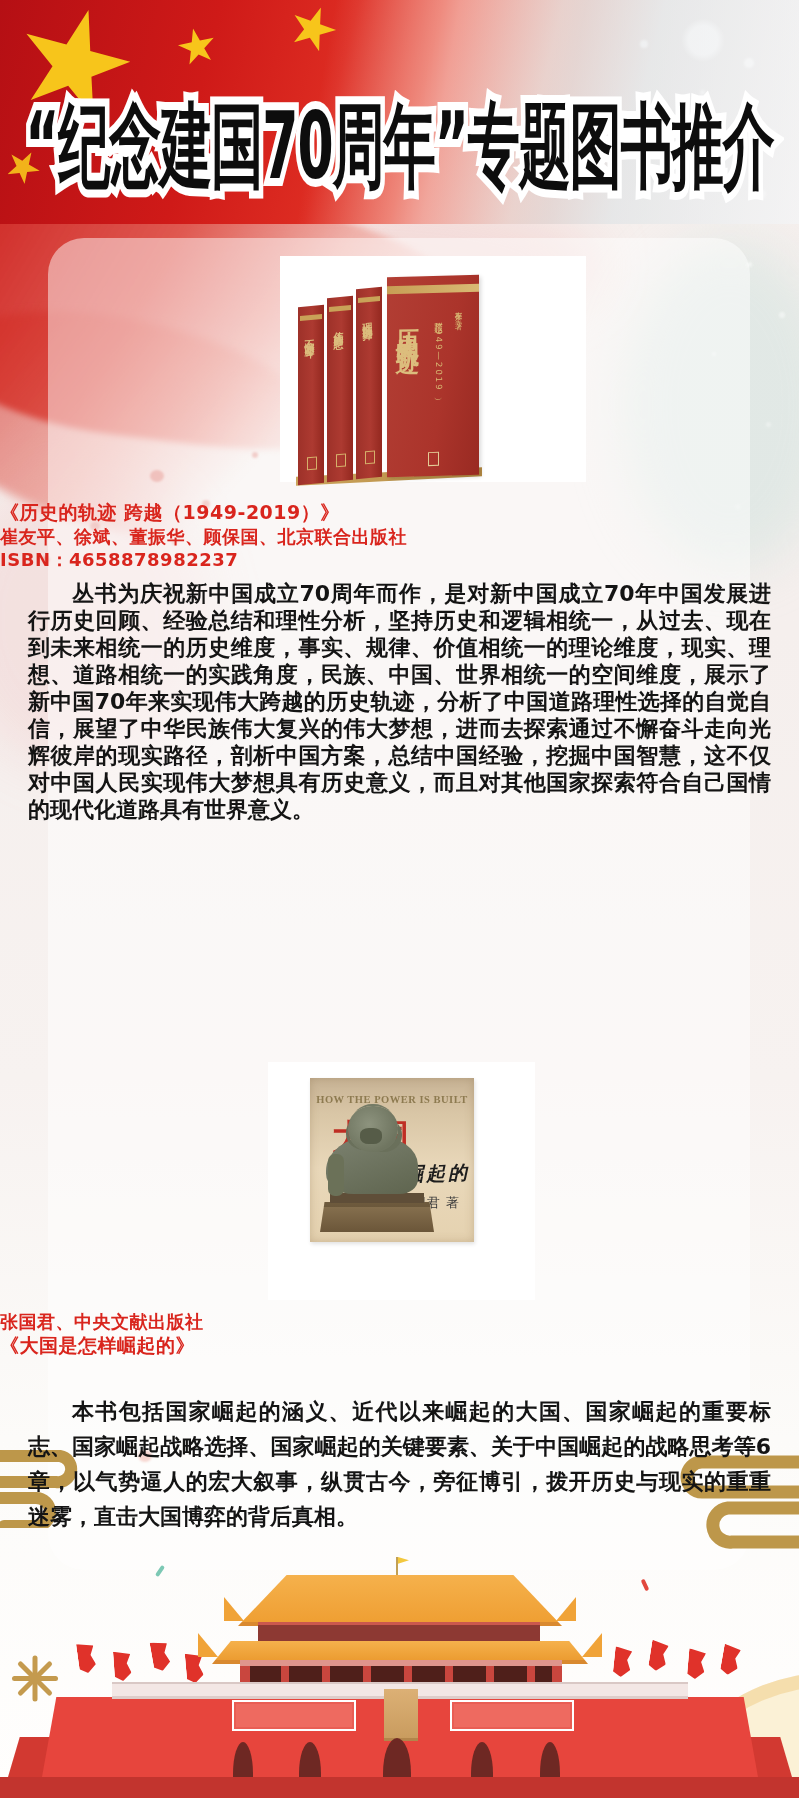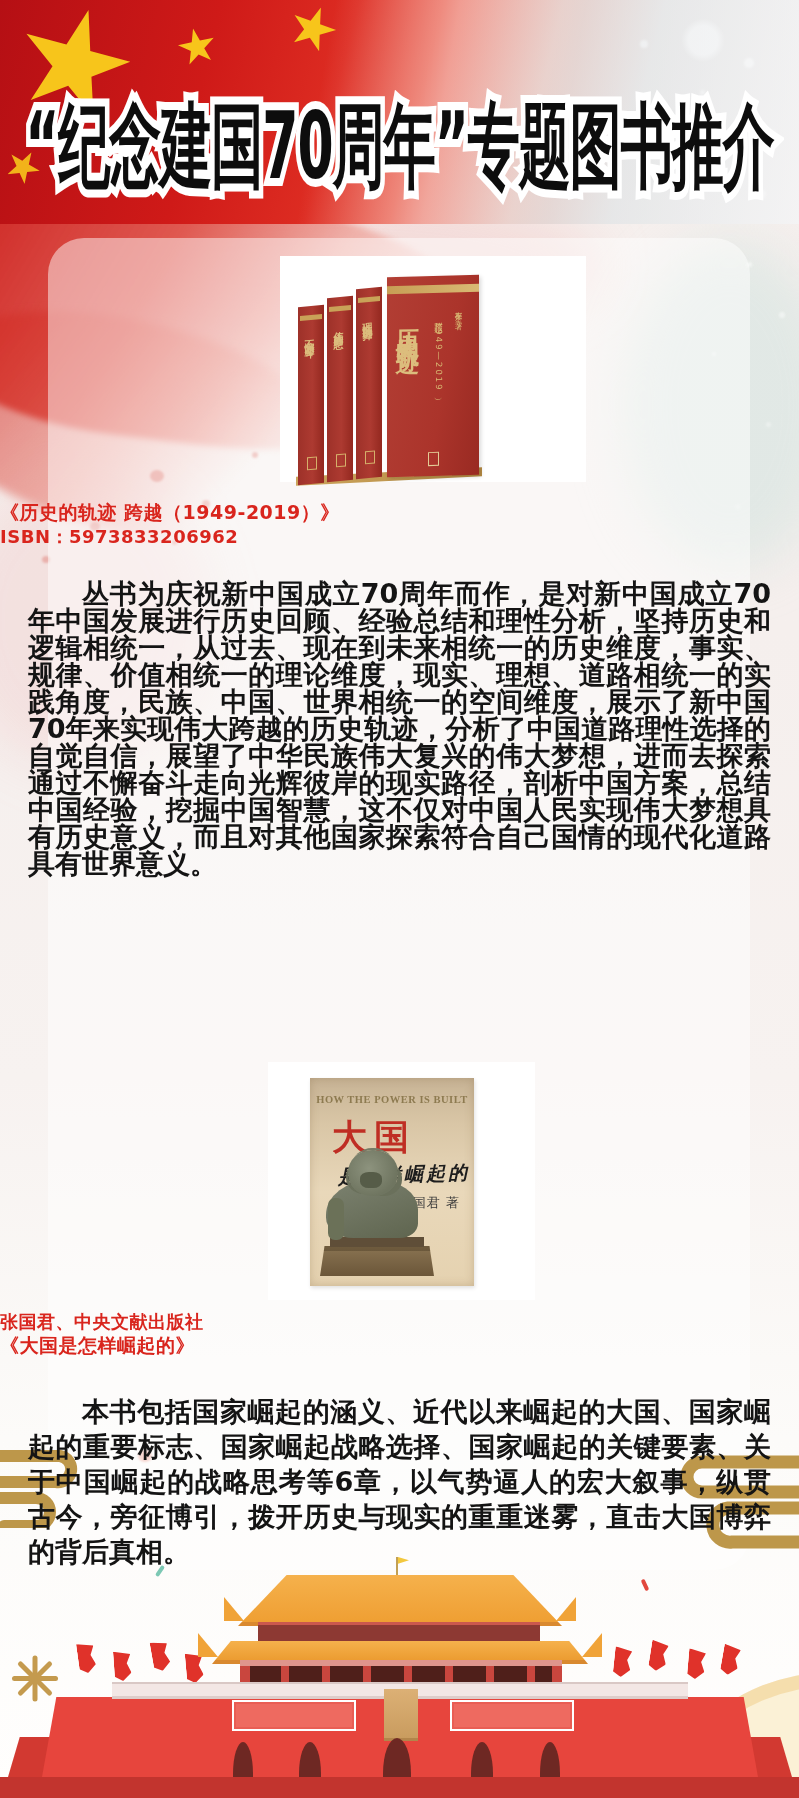--- a/index.html
+++ b/index.html
@@ -53,21 +53,21 @@
     box-shadow:2px 2px 4px rgba(0,0,0,.15);}
   .cover1 .band{position:absolute;left:0;right:0;top:9px;height:8px;background:linear-gradient(90deg,#c79e55,#d9b974);}
   .c1-title{position:absolute;left:6px;top:34px;writing-mode:vertical-rl;color:#dcbd7d;font-size:23px;font-weight:700;
     letter-spacing:5px;font-family:"DejaVu Serif",serif;}
   .c1-sub{position:absolute;left:46px;top:40px;writing-mode:vertical-rl;color:#d8b872;font-size:8.5px;letter-spacing:2px;}
   .c1-auth{position:absolute;left:66px;top:30px;writing-mode:vertical-rl;color:#d8b872;font-size:7.5px;letter-spacing:1px;}
   .c1-pub{position:absolute;left:50%;bottom:10px;width:9px;height:12px;margin-left:-5px;border:1px solid #e3cc96;}
   .pages{position:absolute;left:16px;top:216px;width:186px;height:9px;transform:skewY(-3deg);
     background:linear-gradient(90deg,#c39câ€¦,#b68b43);background:linear-gradient(90deg,#cba45c,#b68b43);}
   
-  .cover2{position:absolute;left:42px;top:16px;width:164px;height:208px;
+  .cover2{position:absolute;left:42px;top:16px;width:164px;height:164px;
     background:linear-gradient(180deg,#c7b395 0%,#d9c6a6 22%,#e9d8ba 55%,#e5d2b0 100%);
     box-shadow:inset 0 0 10px rgba(110,85,45,.25),1px 2px 4px rgba(0,0,0,.12);}
   .c2-eng{position:absolute;left:0;right:0;top:16px;text-align:center;color:#8d7a50;font-weight:700;
     font-size:10.5px;letter-spacing:.5px;font-family:"Liberation Serif",serif;}
   .c2-main{position:absolute;left:22px;top:36px;color:#bf2e24;font-size:35px;font-weight:900;letter-spacing:7px;
     font-family:"DejaVu Serif",serif;}
   .c2-sub{position:absolute;left:28px;top:84px;color:#1d1d1d;font-size:19px;font-weight:700;font-style:italic;
     letter-spacing:3px;transform:rotate(-2deg);font-family:"DejaVu Serif",serif;}
   .c2-auth{position:absolute;right:14px;top:116px;font-size:13px;color:#3a3a3a;letter-spacing:1px;}
   .c2-auth .dot{display:inline-block;width:6px;height:6px;border-radius:50%;background:#c0392b;margin-right:3px;vertical-align:middle;}
@@ -81,21 +81,21 @@
   .lion-head{bottom:80px;left:30px;width:50px;height:46px;border-radius:48%;
     background:radial-gradient(circle at 42% 40%,#8d937e 0%,#6f7560 70%);
     box-shadow:-8px 4px 0 -6px #6a705b,10px 6px 0 -6px #6a705b,0 -6px 0 -4px #757b66;}
   .lion-leg{bottom:36px;left:10px;width:16px;height:42px;background:#6b7158;border-radius:7px;}
   .lion-face{bottom:88px;left:42px;width:22px;height:16px;background:#565c48;border-radius:40%;}
   
   .caption{position:absolute;left:0;right:0;text-align:left;color:#d9251d;font-weight:700;z-index:2;}
   .caption div{font-size:18px;line-height:23.5px;letter-spacing:.5px;}
   .bodytext{position:absolute;left:28px;width:743px;color:#141414;font-weight:600;z-index:2;
     text-align:justify;}
-  .bodytext p{margin:0;text-indent:2em;font-size:27px;}
+  .bodytext p{margin:0;text-indent:2em;font-size:22px;}
   .lh-tight p{line-height:27px;}
   .lh-wide p{line-height:35px;}
   
   .cloud{position:absolute;z-index:1;}
   
   .monument{position:absolute;left:0;top:1555px;width:799px;height:243px;z-index:1;}
   .monument .p{position:absolute;}
   .sun{left:648px;top:118px;width:360px;height:360px;border-radius:50%;background:#fbf1d6;
     box-shadow:inset 0 0 0 14px rgba(240,205,140,.55);}
   .roof-upper{left:238px;top:20px;width:324px;height:47px;background:linear-gradient(180deg,#f5b14c 0%,#ef9f33 100%);
@@ -191,21 +191,22 @@
       <div class="band"></div>
       <div class="c1-title">历史的轨迹</div>
       <div class="c1-sub">跨越（1949—2019）</div>
       <div class="c1-auth">崔友平 等·著</div>
       <div class="c1-pub"></div>
     </div>
   </div>
 
   <div class="caption" style="top:501px;">
     <div style="font-size:19px;">《历史的轨迹 跨越（1949-2019）》</div>
-    <div>ISBN：5973833206962</div>
+    <div>崔友平、徐斌、董振华、顾保国、北京联合出版社</div>
+    <div>ISBN：4658878982237</div>
   </div>
 
   <div class="bodytext lh-tight" style="top:580px;">
     <p>丛书为庆祝新中国成立70周年而作，是对新中国成立70年中国发展进行历史回顾、经验总结和理性分析，坚持历史和逻辑相统一，从过去、现在到未来相统一的历史维度，事实、规律、价值相统一的理论维度，现实、理想、道路相统一的实践角度，民族、中国、世界相统一的空间维度，展示了新中国70年来实现伟大跨越的历史轨迹，分析了中国道路理性选择的自觉自信，展望了中华民族伟大复兴的伟大梦想，进而去探索通过不懈奋斗走向光辉彼岸的现实路径，剖析中国方案，总结中国经验，挖掘中国智慧，这不仅对中国人民实现伟大梦想具有历史意义，而且对其他国家探索符合自己国情的现代化道路具有世界意义。</p>
   </div>
 
   <div class="photo" style="left:268px;top:1062px;width:267px;height:238px;">
     <div class="cover2">
       <div class="c2-eng">HOW THE POWER IS BUILT</div>
       <div class="c2-main">大国</div>

